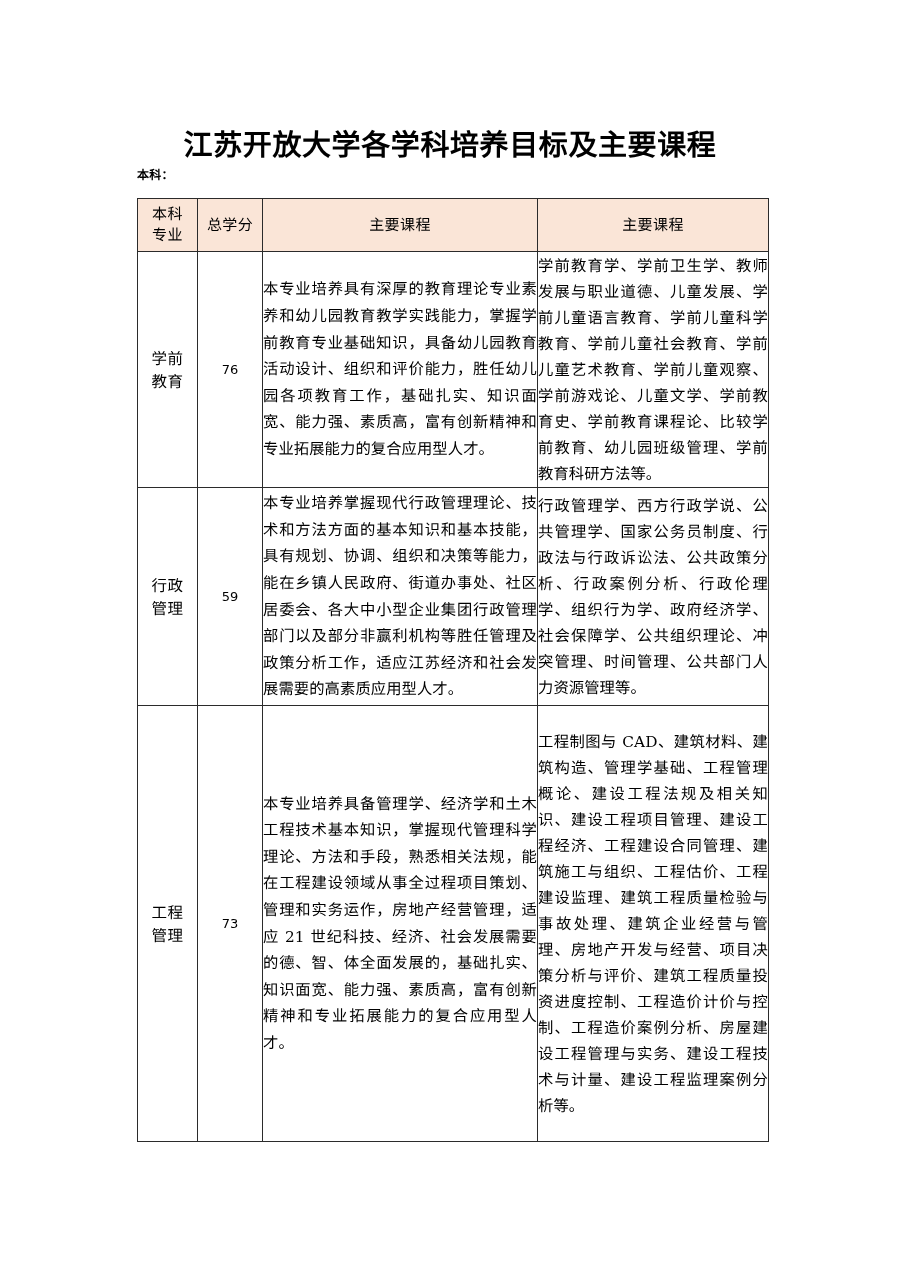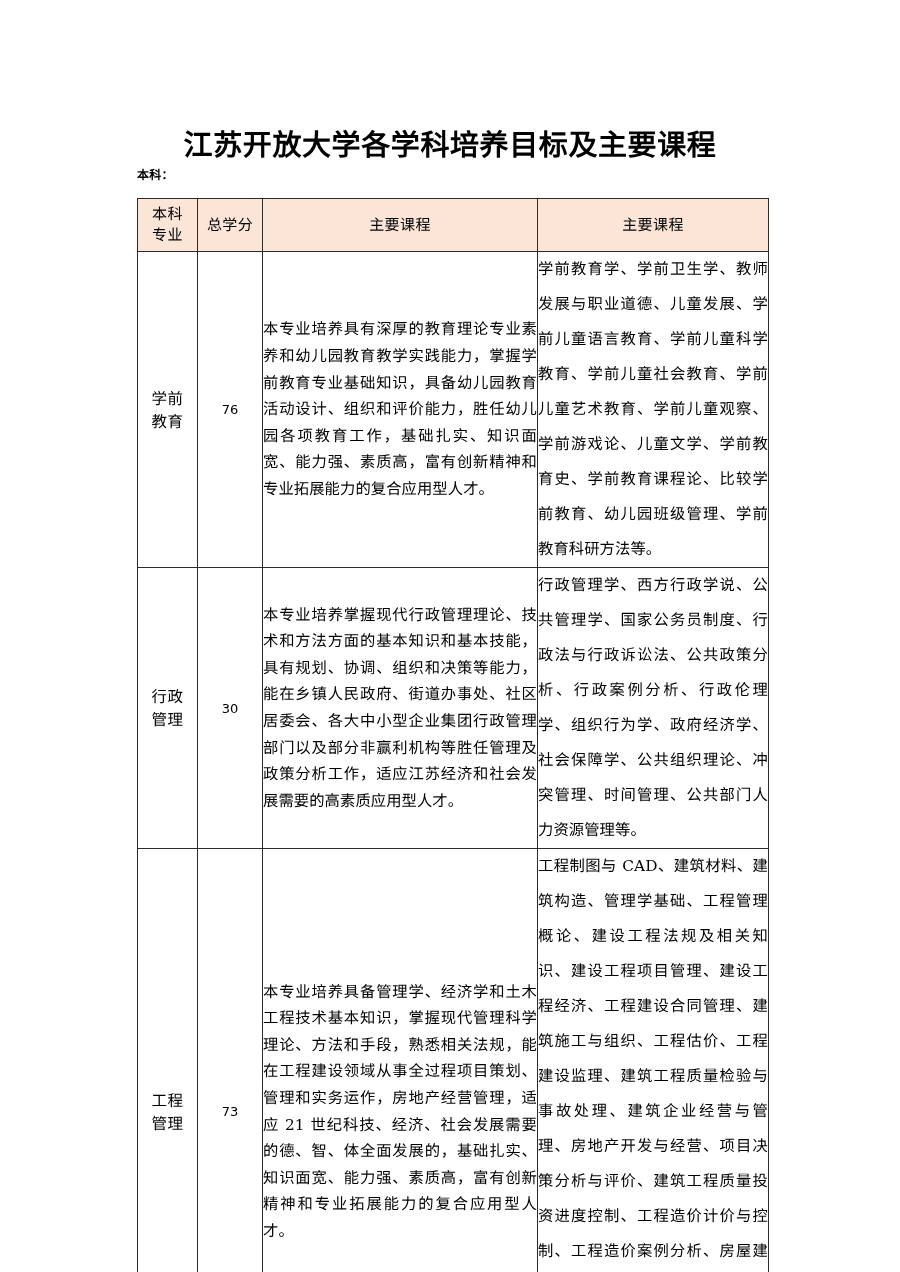--- a/index.html
+++ b/index.html
@@ -120,21 +120,21 @@
     text-align-last: left;
     padding: 0 5px 0 6px;
     vertical-align: middle;
     word-break: break-all;
     border-radius: 14px;
   }
 
   .cell-courses {
     font-family: "DejaVu Serif", "Liberation Serif", serif;
     font-size: 15.3px;
-    line-height: 35px;
+    line-height: 26px;
     letter-spacing: 0.1px;
     text-align: justify;
     text-align-last: left;
     padding: 4px 4px 4px 6px;
     vertical-align: top;
     word-break: break-all;
   }
 
   
   tr.row-preschool  td { height: 235px; }
@@ -177,21 +177,21 @@
           </td>
           <td class="cell-credits">76</td>
           <td class="cell-goal">本专业培养具有深厚的教育理论专业素养和幼儿园教育教学实践能力，掌握学前教育专业基础知识，具备幼儿园教育活动设计、组织和评价能力，胜任幼儿园各项教育工作，基础扎实、知识面宽、能力强、素质高，富有创新精神和专业拓展能力的复合应用型人才。</td>
           <td class="cell-courses">学前教育学、学前卫生学、教师发展与职业道德、儿童发展、学前儿童语言教育、学前儿童科学教育、学前儿童社会教育、学前儿童艺术教育、学前儿童观察、学前游戏论、儿童文学、学前教育史、学前教育课程论、比较学前教育、幼儿园班级管理、学前教育科研方法等。</td>
         </tr>
         <tr class="row-admin">
           <td class="cell-major">
             <span>行政</span>
             <span>管理</span>
           </td>
-          <td class="cell-credits">30</td>
+          <td class="cell-credits">59</td>
           <td class="cell-goal">本专业培养掌握现代行政管理理论、技术和方法方面的基本知识和基本技能，具有规划、协调、组织和决策等能力，能在乡镇人民政府、街道办事处、社区居委会、各大中小型企业集团行政管理部门以及部分非赢利机构等胜任管理及政策分析工作，适应江苏经济和社会发展需要的高素质应用型人才。</td>
           <td class="cell-courses">行政管理学、西方行政学说、公共管理学、国家公务员制度、行政法与行政诉讼法、公共政策分析、行政案例分析、行政伦理学、组织行为学、政府经济学、社会保障学、公共组织理论、冲突管理、时间管理、公共部门人力资源管理等。</td>
         </tr>
         <tr class="row-engineer">
           <td class="cell-major">
             <span>工程</span>
             <span>管理</span>
           </td>
           <td class="cell-credits">73</td>
           <td class="cell-goal">本专业培养具备管理学、经济学和土木工程技术基本知识，掌握现代管理科学理论、方法和手段，熟悉相关法规，能在工程建设领域从事全过程项目策划、管理和实务运作，房地产经营管理，适应 21 世纪科技、经济、社会发展需要的德、智、体全面发展的，基础扎实、知识面宽、能力强、素质高，富有创新精神和专业拓展能力的复合应用型人才。</td>

